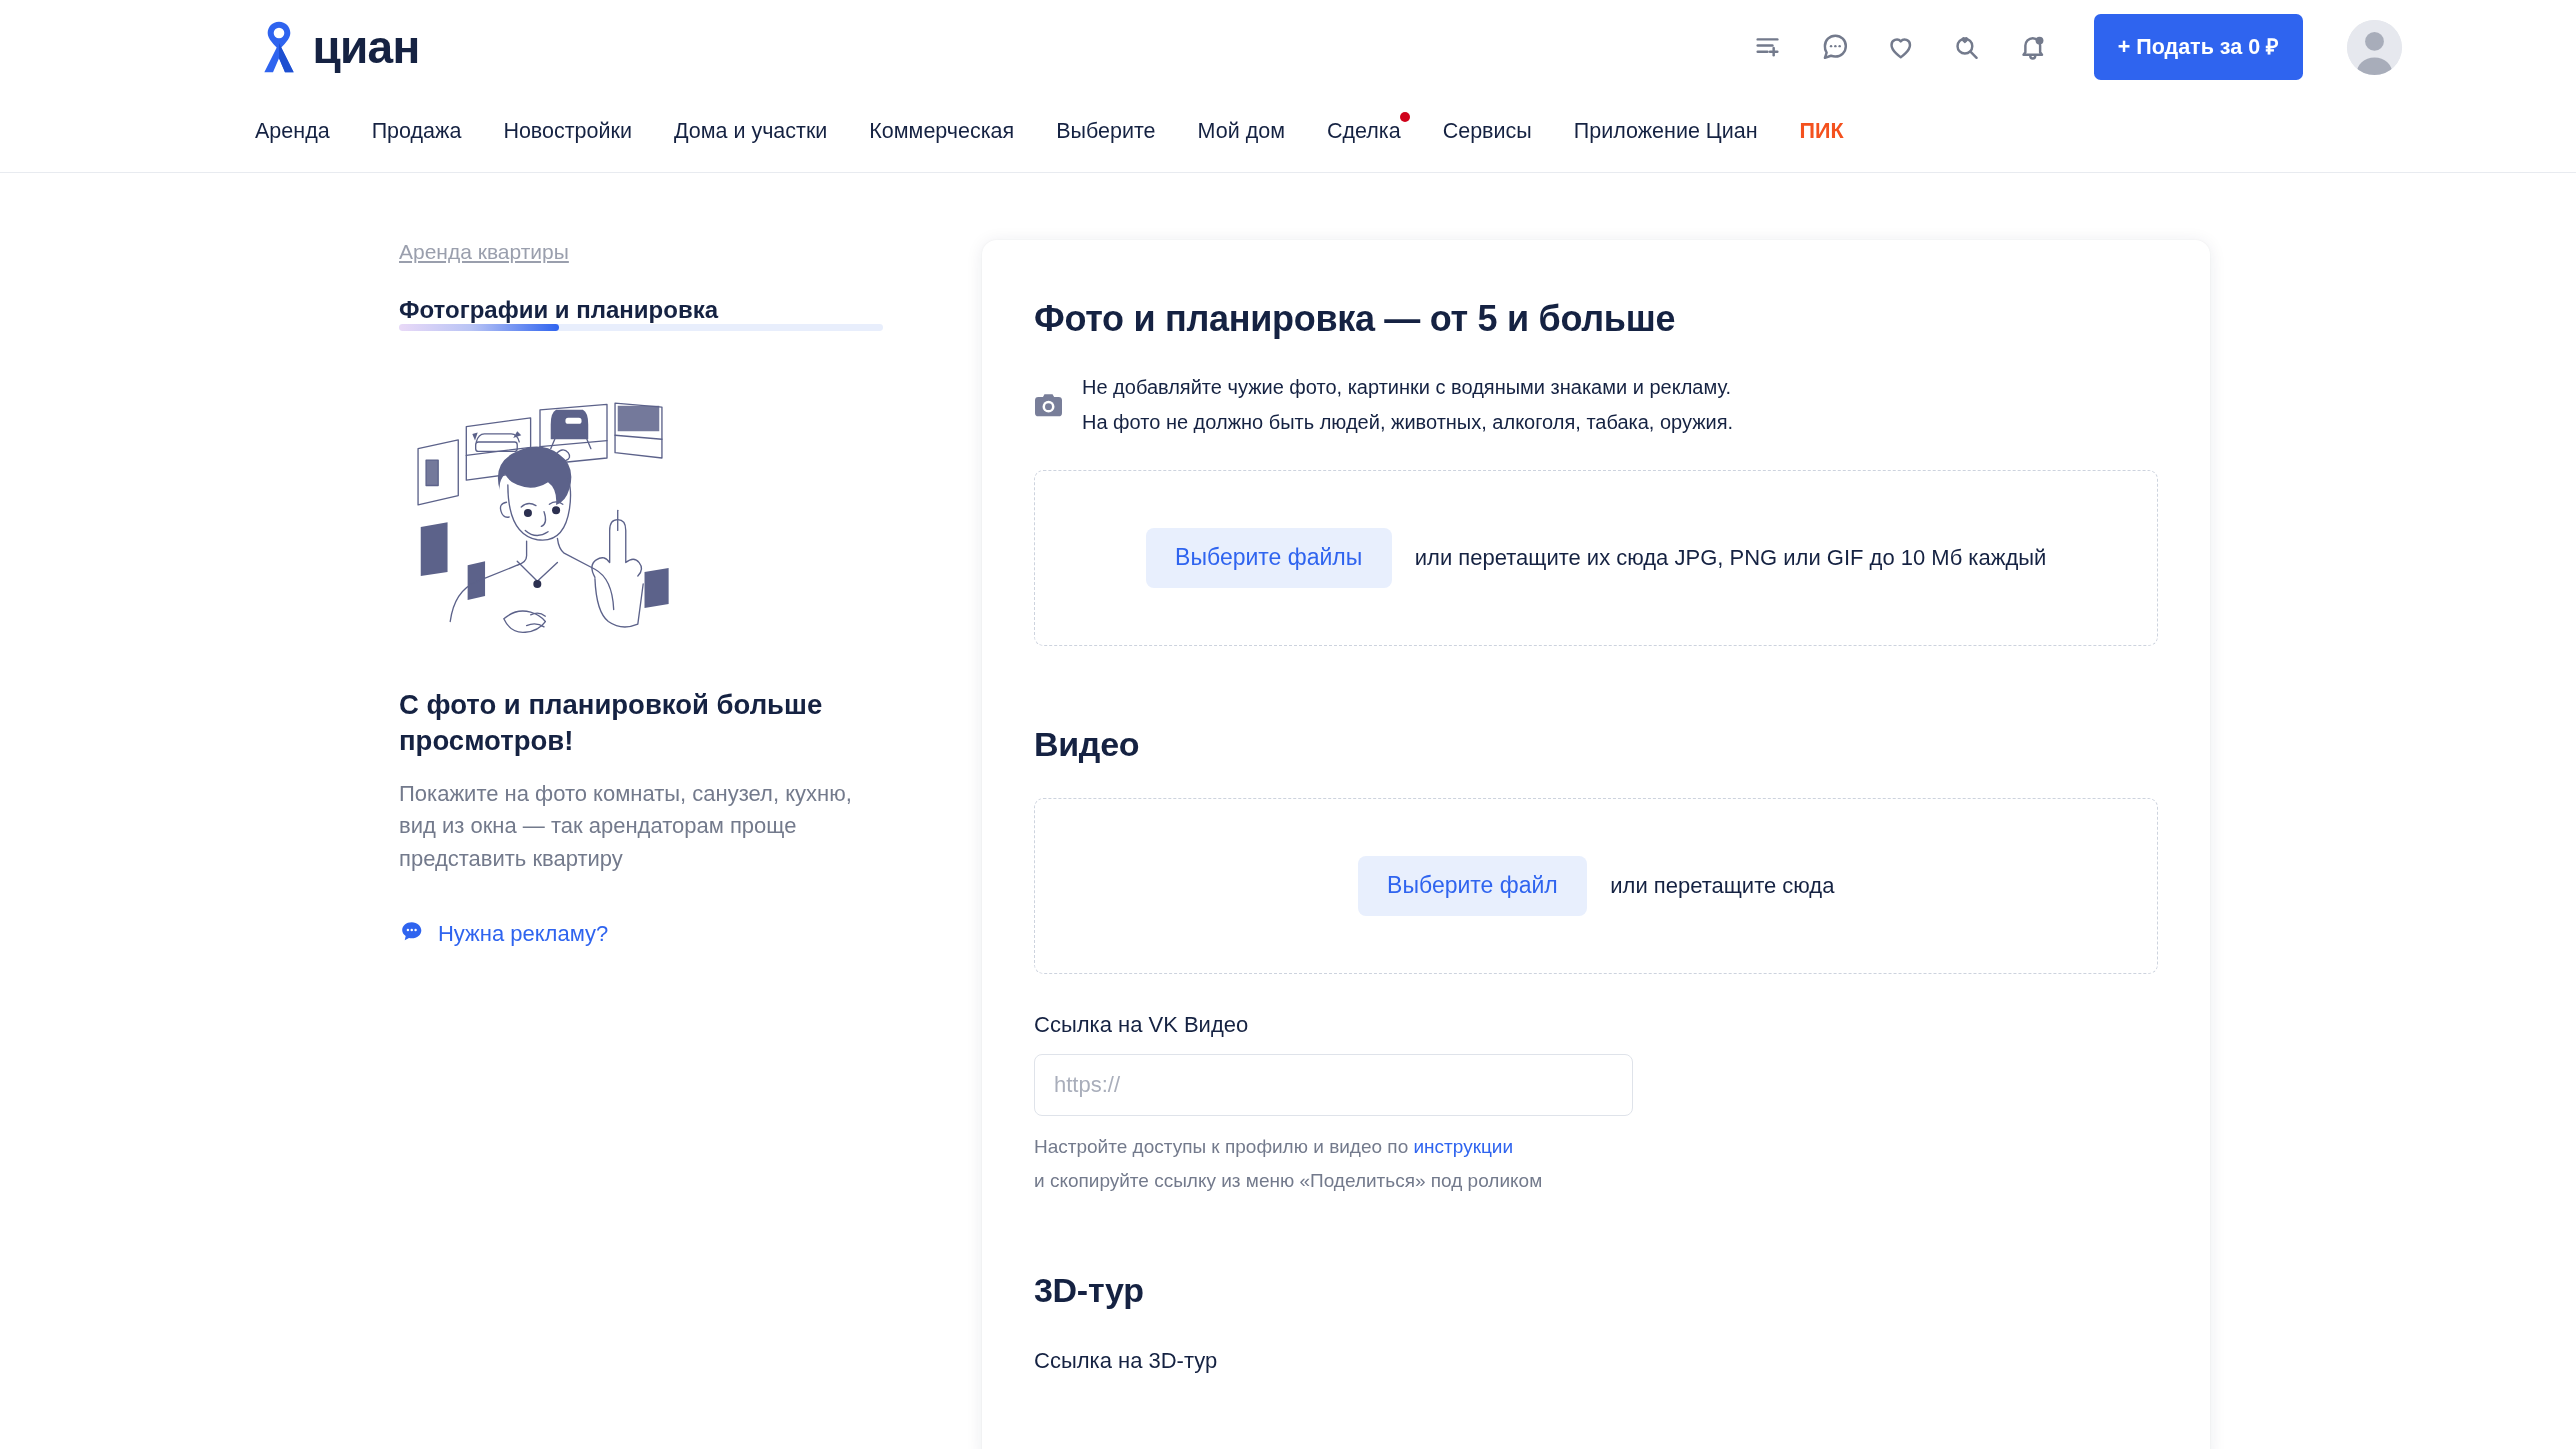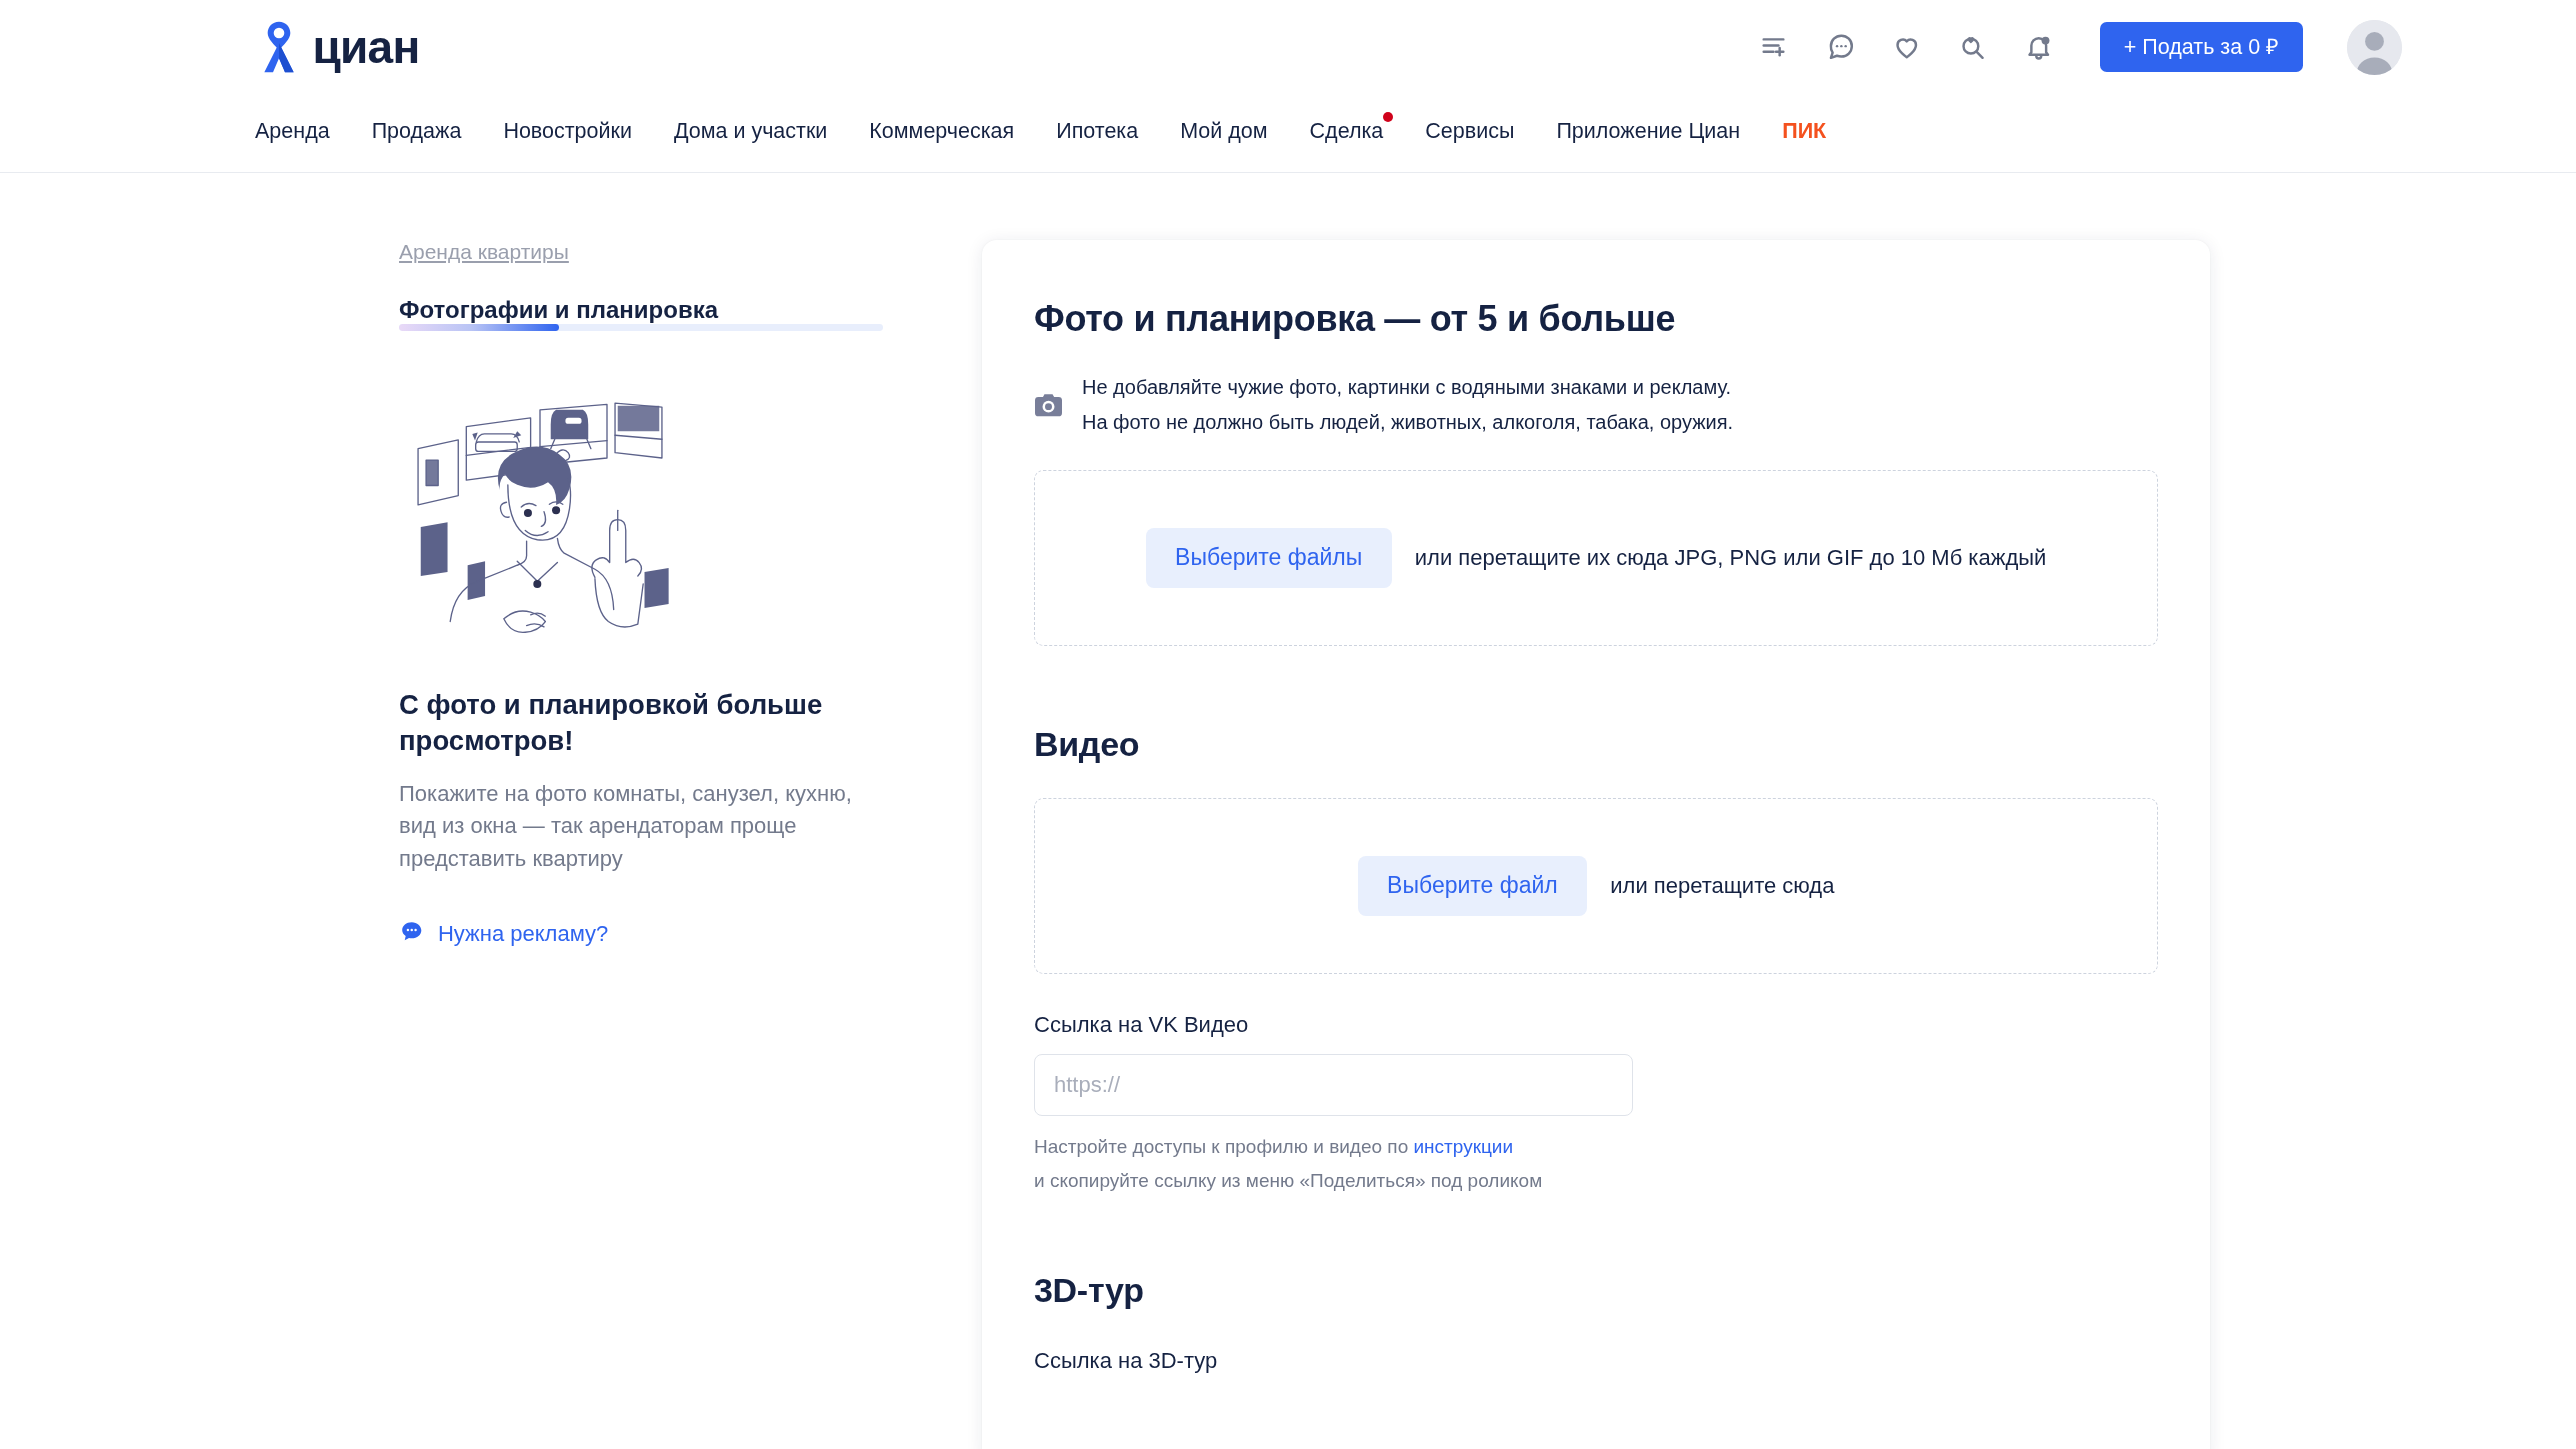--- a/index.html
+++ b/index.html
@@ -57,25 +57,25 @@
     display: flex; align-items: center; justify-content: center;
     cursor: pointer;
     position: relative;
   }
   .icon-btn svg { display: block; }
 
   .cta-btn {
     background: #2f64ef;
     color: #ffffff;
     font-size: 21.5px;
-    font-weight: 400;
+    font-weight: 700;
     border: none;
     border-radius: 6.7px;
     padding: 0 24px;
-    height: 50px;
+    height: 66px;
     line-height: 50px;
     cursor: pointer;
     margin-left: 14.8px;
     white-space: nowrap;
     font-family: "Liberation Sans", sans-serif;
   }
 
   .avatar {
     width: 55px; height: 55px;
     border-radius: 50%;
@@ -351,21 +351,21 @@
 
     </div>
   </div>
 
   <nav class="nav">
     <div class="nav-item"><span>Аренда</span></div>
     <div class="nav-item"><span>Продажа</span></div>
     <div class="nav-item"><span>Новостройки</span></div>
     <div class="nav-item"><span>Дома и участки</span></div>
     <div class="nav-item"><span>Коммерческая</span></div>
-    <div class="nav-item"><span>Ипотека</span></div>
+    <div class="nav-item"><span>Выберите</span></div>
     <div class="nav-item"><span>Мой дом</span></div>
     <div class="nav-item">
       <span>Сделка</span>
       <span class="nav-dot"></span>
     </div>
     <div class="nav-item"><span>Сервисы</span></div>
     <div class="nav-item"><span>Приложение Циан</span></div>
     <div class="nav-item accent"><span>ПИК</span></div>
   </nav>
 

